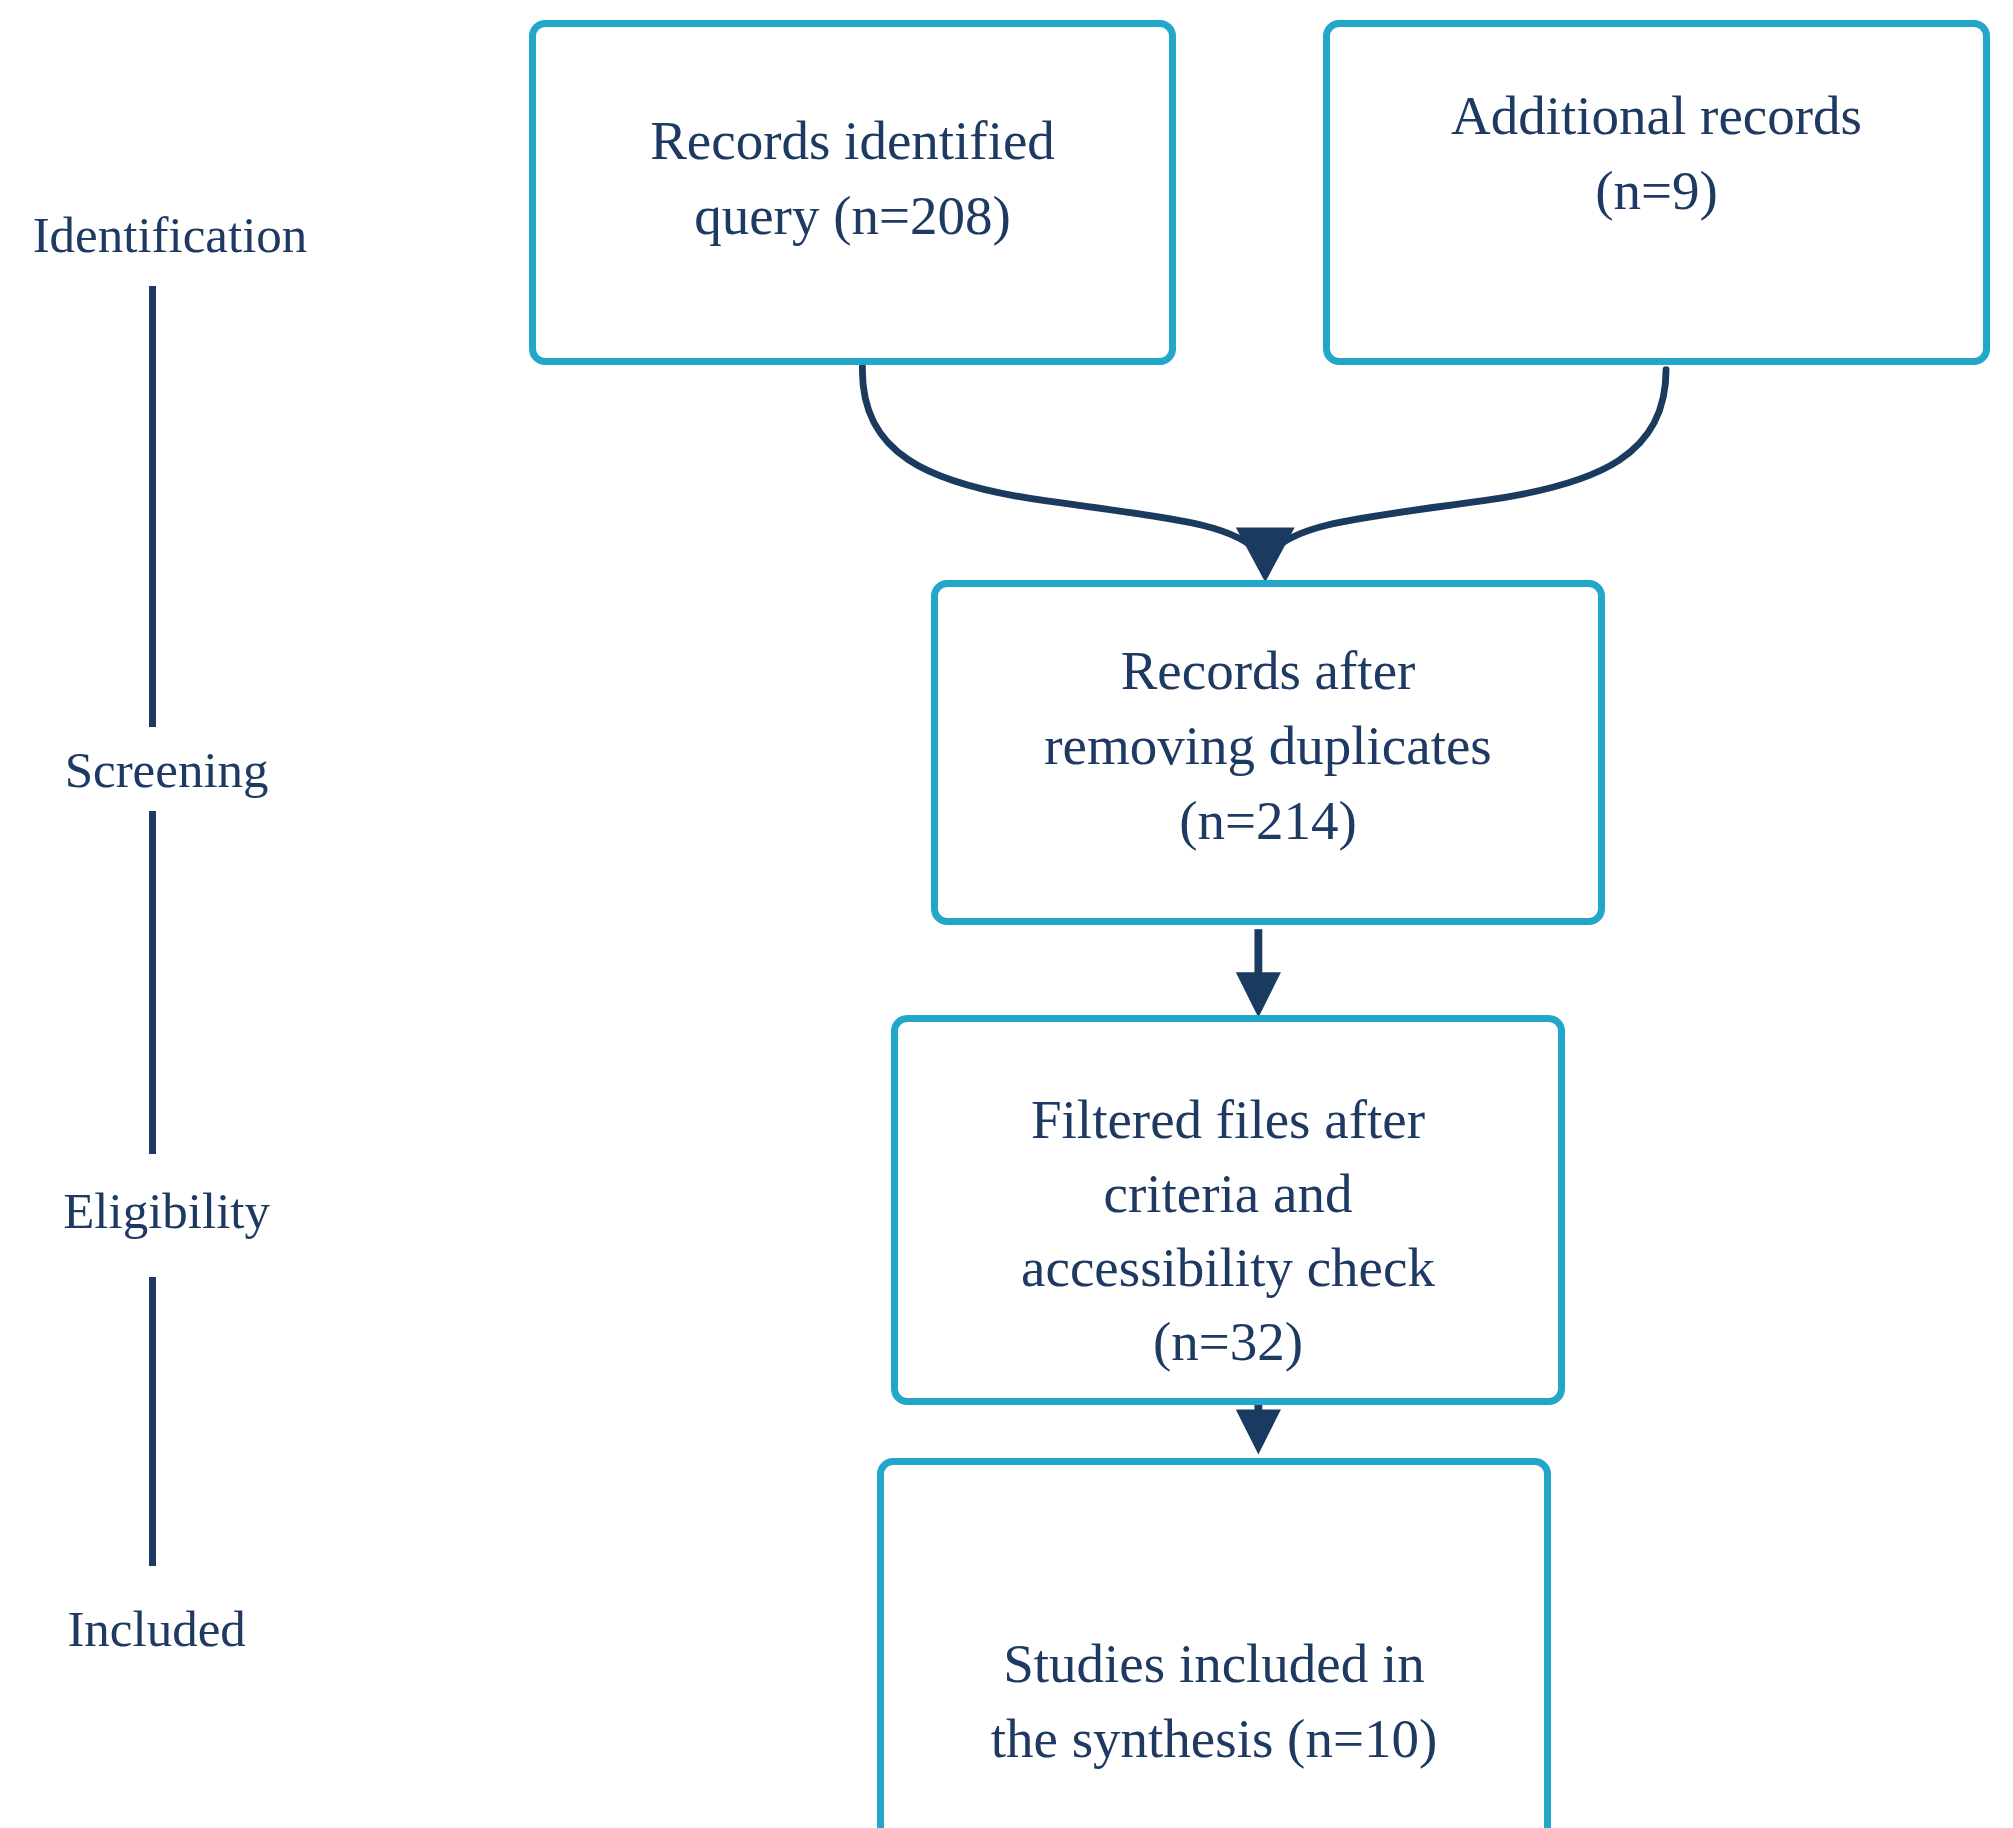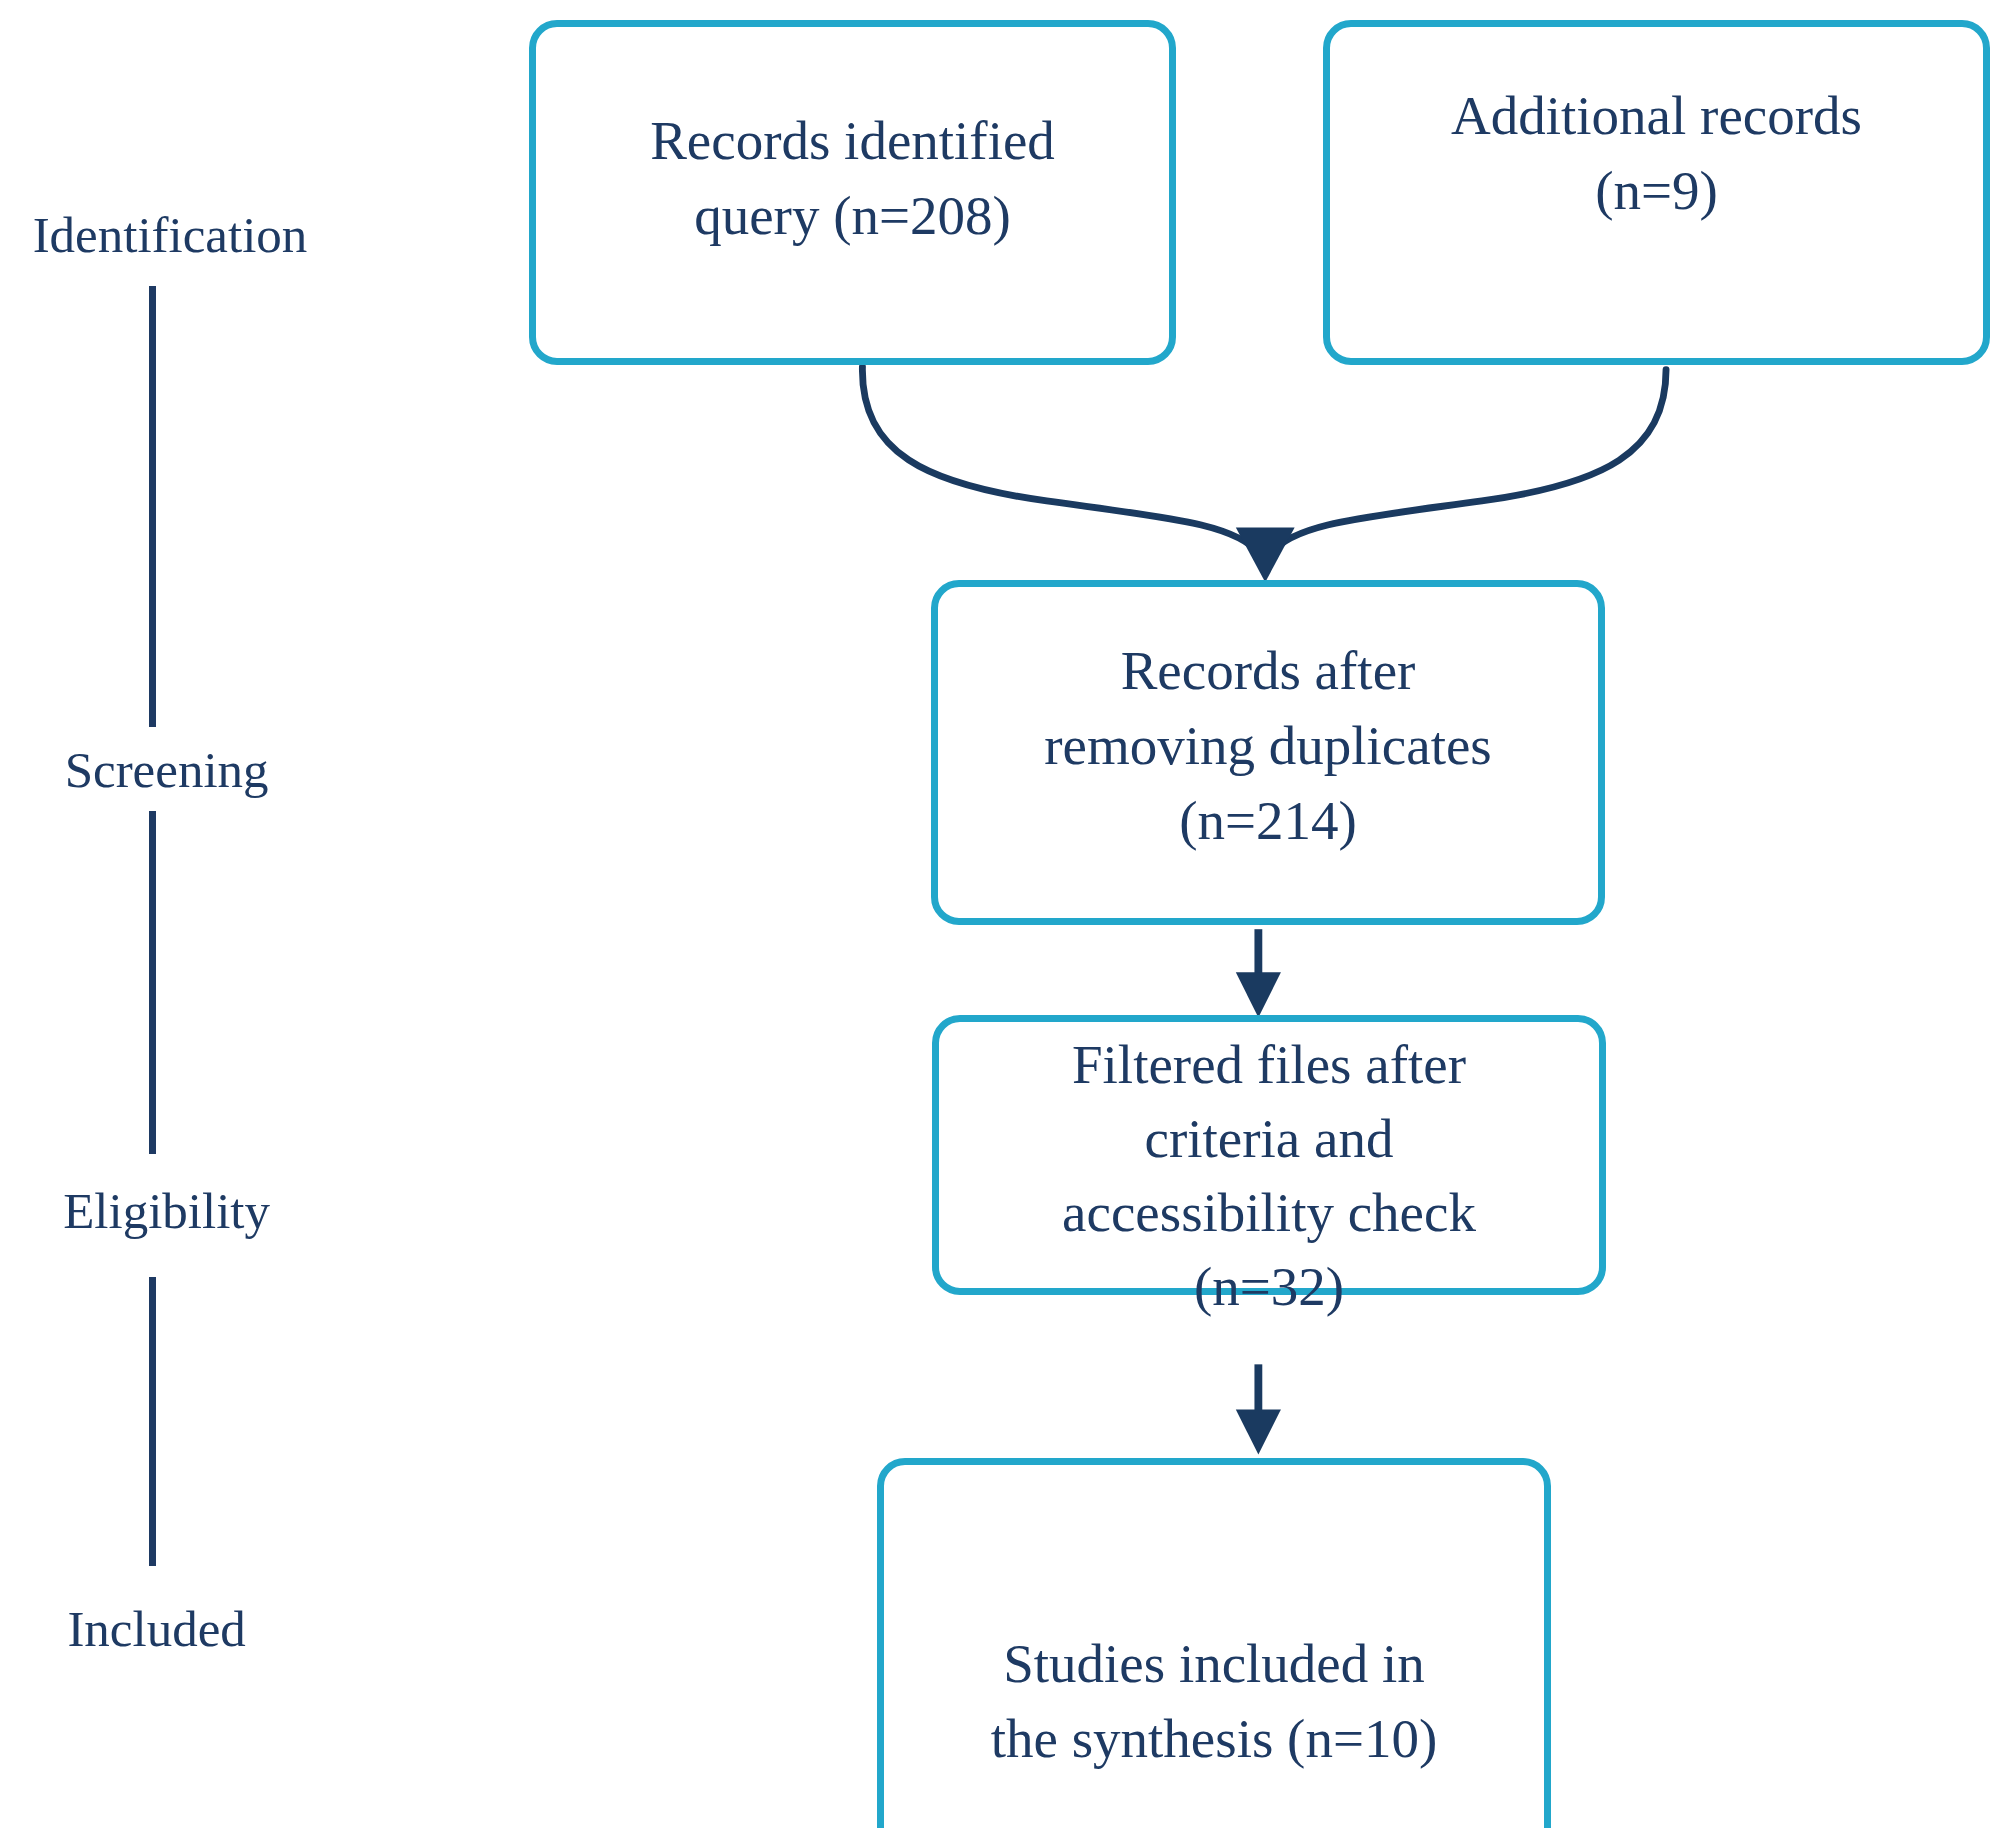--- a/index.html
+++ b/index.html
@@ -5,29 +5,29 @@
   html,body{margin:0;padding:0;}
   body{
     width:2013px;height:1829px;position:relative;background:#ffffff;
     font-family:"Liberation Serif","DejaVu Serif",serif;
     color:var(--ink,#1e3a63);
     overflow:hidden;
   }
   .flow-box{
     position:absolute;box-sizing:border-box;
     border:7.8px solid var(--accent,#22a7cb);
-    border-radius:28px;background:#ffffff;
+    border-radius:16px;background:#ffffff;
     display:flex;flex-direction:column;justify-content:center;
     text-align:center;font-size:55px;line-height:75px;
   }
   .flow-box span{display:block;white-space:nowrap;}
   #box-records-identified{left:529px;top:19.6px;width:647px;height:345px;padding-bottom:29px;}
   #box-additional-records{left:1323px;top:19.6px;width:667px;height:345px;justify-content:flex-start;padding-top:51px;}
   #box-duplicates{left:931px;top:580px;width:674px;height:345px;padding-bottom:13.7px;}
-  #box-filtered{left:932px;top:1015px;width:674px;height:280px;padding-top:41px;line-height:74px;}
+  #box-filtered{left:891px;top:1015px;width:674px;height:390px;padding-top:41px;line-height:74px;}
   #box-studies{left:877px;top:1458px;width:674px;height:449px;padding-top:37px;}
   .stage-label{
     position:absolute;font-size:51px;line-height:59px;text-align:center;
     color:var(--ink,#1e3a63);
   }
   #label-identification{left:12px;top:206px;width:316px;}
   #label-screening{left:19.6px;top:741px;width:294px;}
   #label-eligibility{left:19.6px;top:1182px;width:294px;}
   #label-included{left:19.6px;top:1600px;width:274px;}
   .rail-segment{

